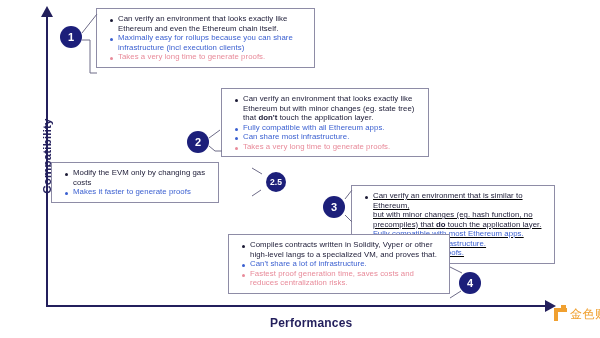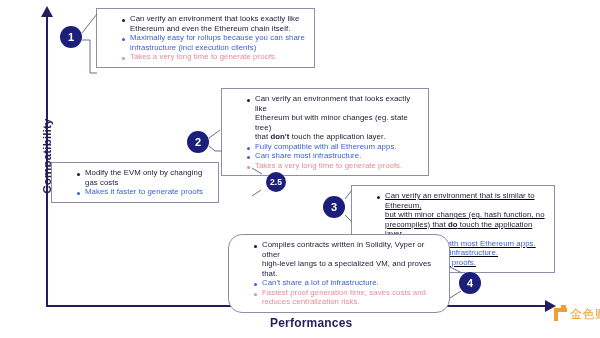--- a/index.html
+++ b/index.html
@@ -76,21 +76,21 @@
     letter-spacing: 0.2px;
     margin-left: 42px;
   }
 
   
   .box {
     position: absolute;
     box-sizing: border-box;
     border: 1px solid #8e8ca6;
     background: #ffffff;
-    padding: 5px 7px 5px 24px;
+    padding: 5px 7px 5px 12px;
   }
   .bullet-row {
     display: flex;
     align-items: flex-start;
     line-height: 1.22;
   }
   .bullet-dot {
     flex: 0 0 auto;
     width: 3px;
     height: 3px;
@@ -274,21 +274,21 @@
     </div>
     <div class="bullet-row">
       <span class="bullet-dot d-blue"></span>
       <span class="bullet-text t-blue">Faster to generate proofs.</span>
     </div>
   </div>
   <div class="badge badge-lg" style="left:323px; top:196px;">
     <span>3</span>
   </div>
 
-  <div class="box" style="left:228px; top:234px; width:222px;border-radius:14px;">
+  <div class="box" style="left:228px; top:234px; width:222px;">
     <div class="bullet-row">
       <span class="bullet-dot d-dark"></span>
       <span class="bullet-text t-dark">Compiles contracts written in Solidity, Vyper or other<br>high-level langs to a specialized VM, and proves that.</span>
     </div>
     <div class="bullet-row">
       <span class="bullet-dot d-blue"></span>
       <span class="bullet-text t-blue">Can't share a lot of infrastructure.</span>
     </div>
     <div class="bullet-row">
       <span class="bullet-dot d-pink"></span>

